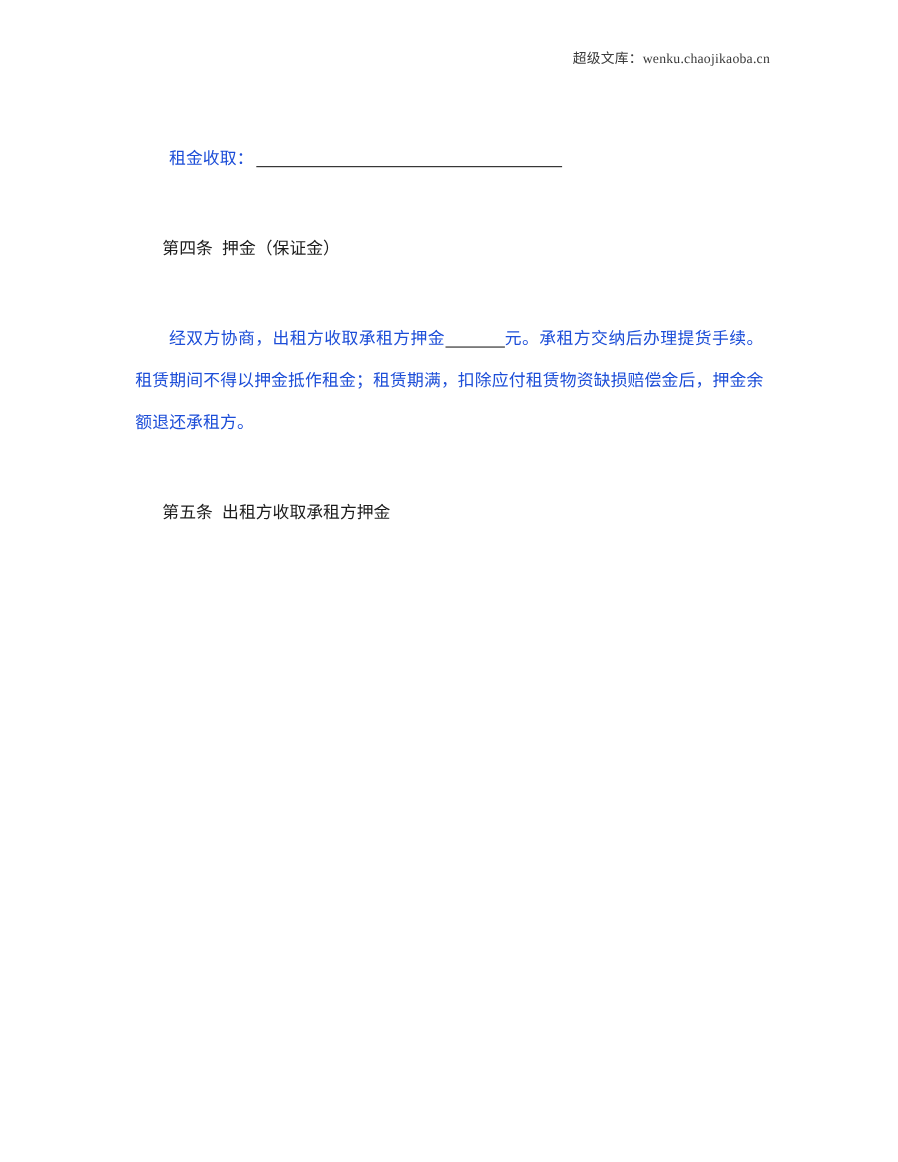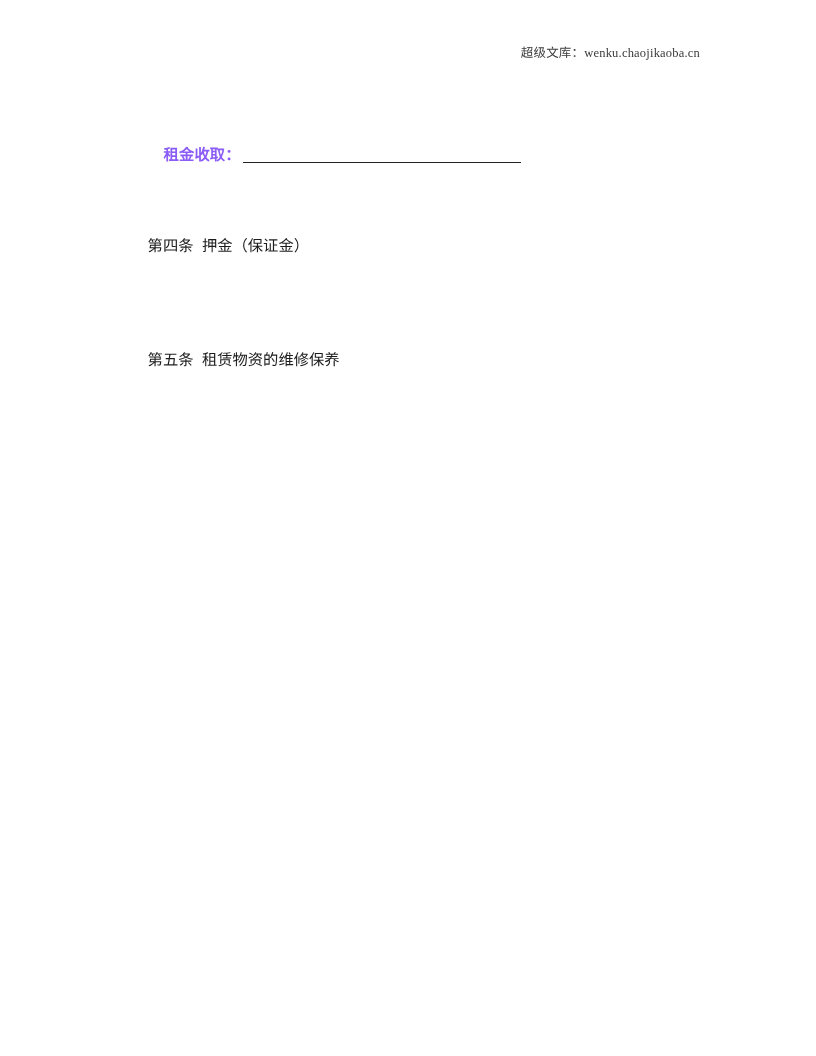--- a/index.html
+++ b/index.html
@@ -40,24 +40,23 @@
     top: 120px;
     left: 117px;
     width: 583px;
   }
 
   .para {
     font-size: 15.3px;
     line-height: 38px;
     text-align: justify;
     text-justify: inter-ideograph;
-    margin: 16px;
-    color: #8b5cf6;
+    margin: 6px;
+    color: #1d4ed8;
     letter-spacing: 0.1px;
-    font-weight: bold;
   }
   .para.indent {
     text-indent: 2em;
   }
 
   
   .spacer-lg { height: 38px; }
   .spacer-md { height: 38px; }
 
   
@@ -99,24 +98,25 @@
   <div class="doc-body">
 
     <p class="para indent"><span>租金收取：</span><span class="blank-rule-long"></span></p>
 
     <div class="spacer-lg"></div>
 
     <p class="heading"><span>第四条</span><span class="sep"></span><span>押金（保证金）</span></p>
 
     <div class="spacer-md"></div>
 
+    <p class="para indent"><span>经双方协商，出租方收取承租方押金</span><span class="blank-rule-inline"></span><span>元。承租方交纳后办理提货手续。租赁期间不得以押金抵作租金；租赁期满，扣除应付租赁物资缺损赔偿金后，押金余额退还承租方。</span></p>
 
     <div class="spacer-lg"></div>
 
-    <p class="heading"><span>第五条</span><span class="sep"></span><span>租赁物资的维修保养</span></p>
+    <p class="heading"><span>第五条</span><span class="sep"></span><span>出租方收取承租方押金</span></p>
 
     <div class="spacer-md"></div>
 
 
     <div class="spacer-lg"></div>
 
 
     <div class="spacer-md"></div>
 
 

